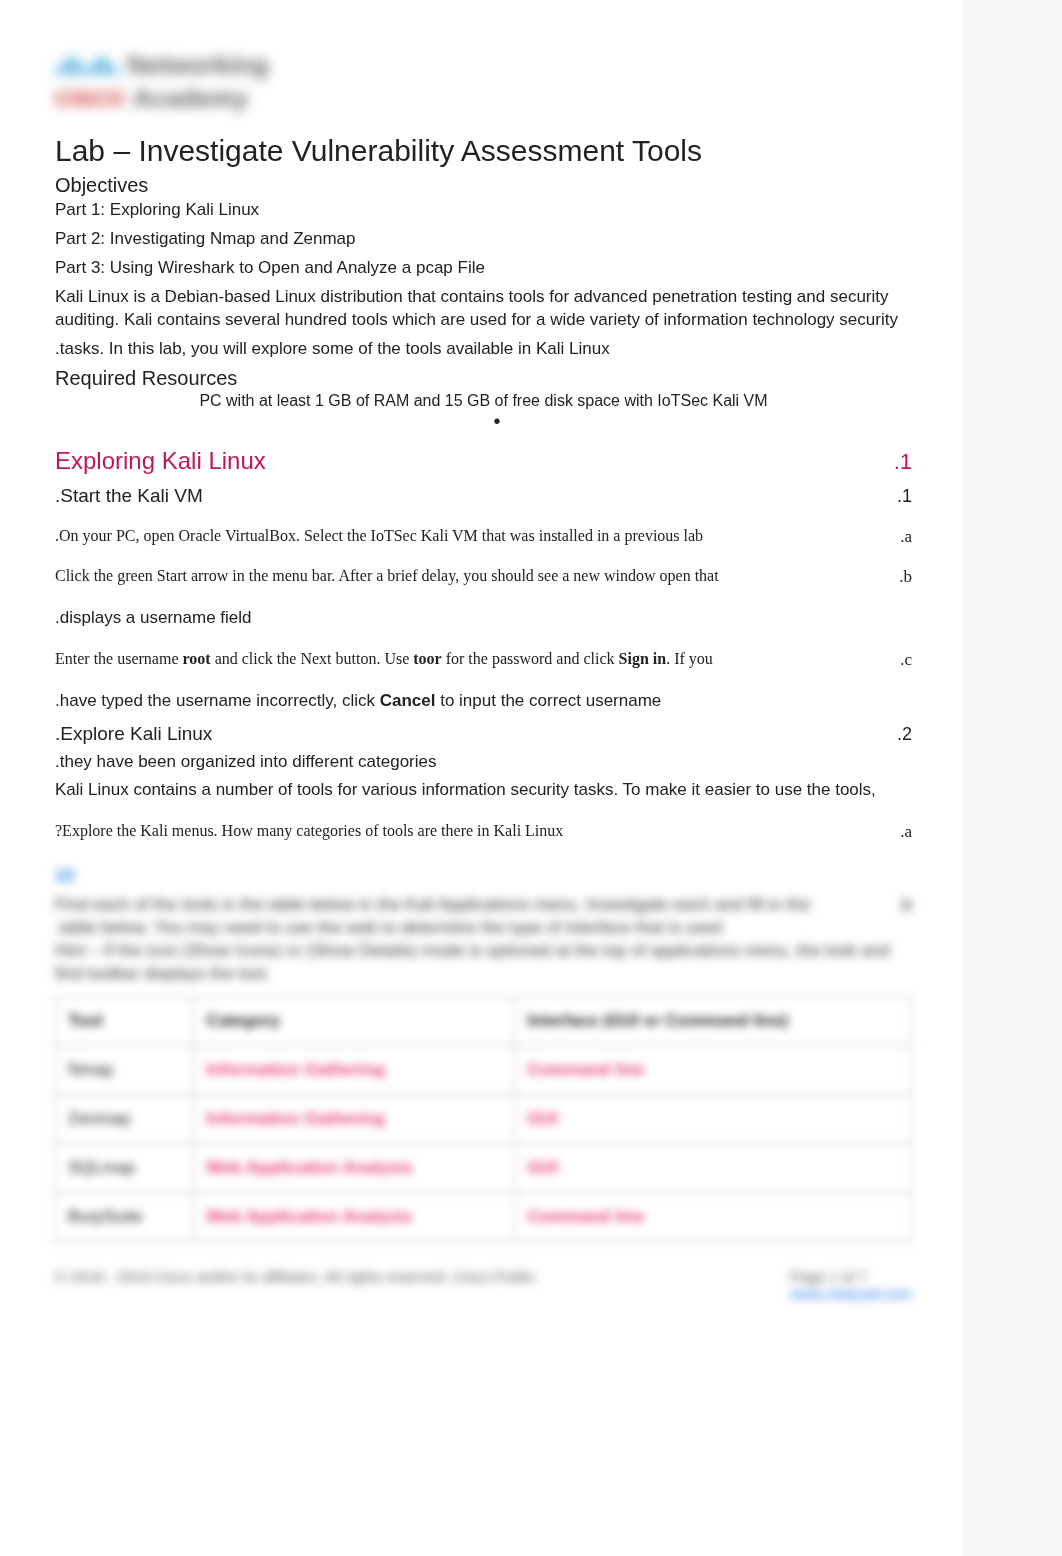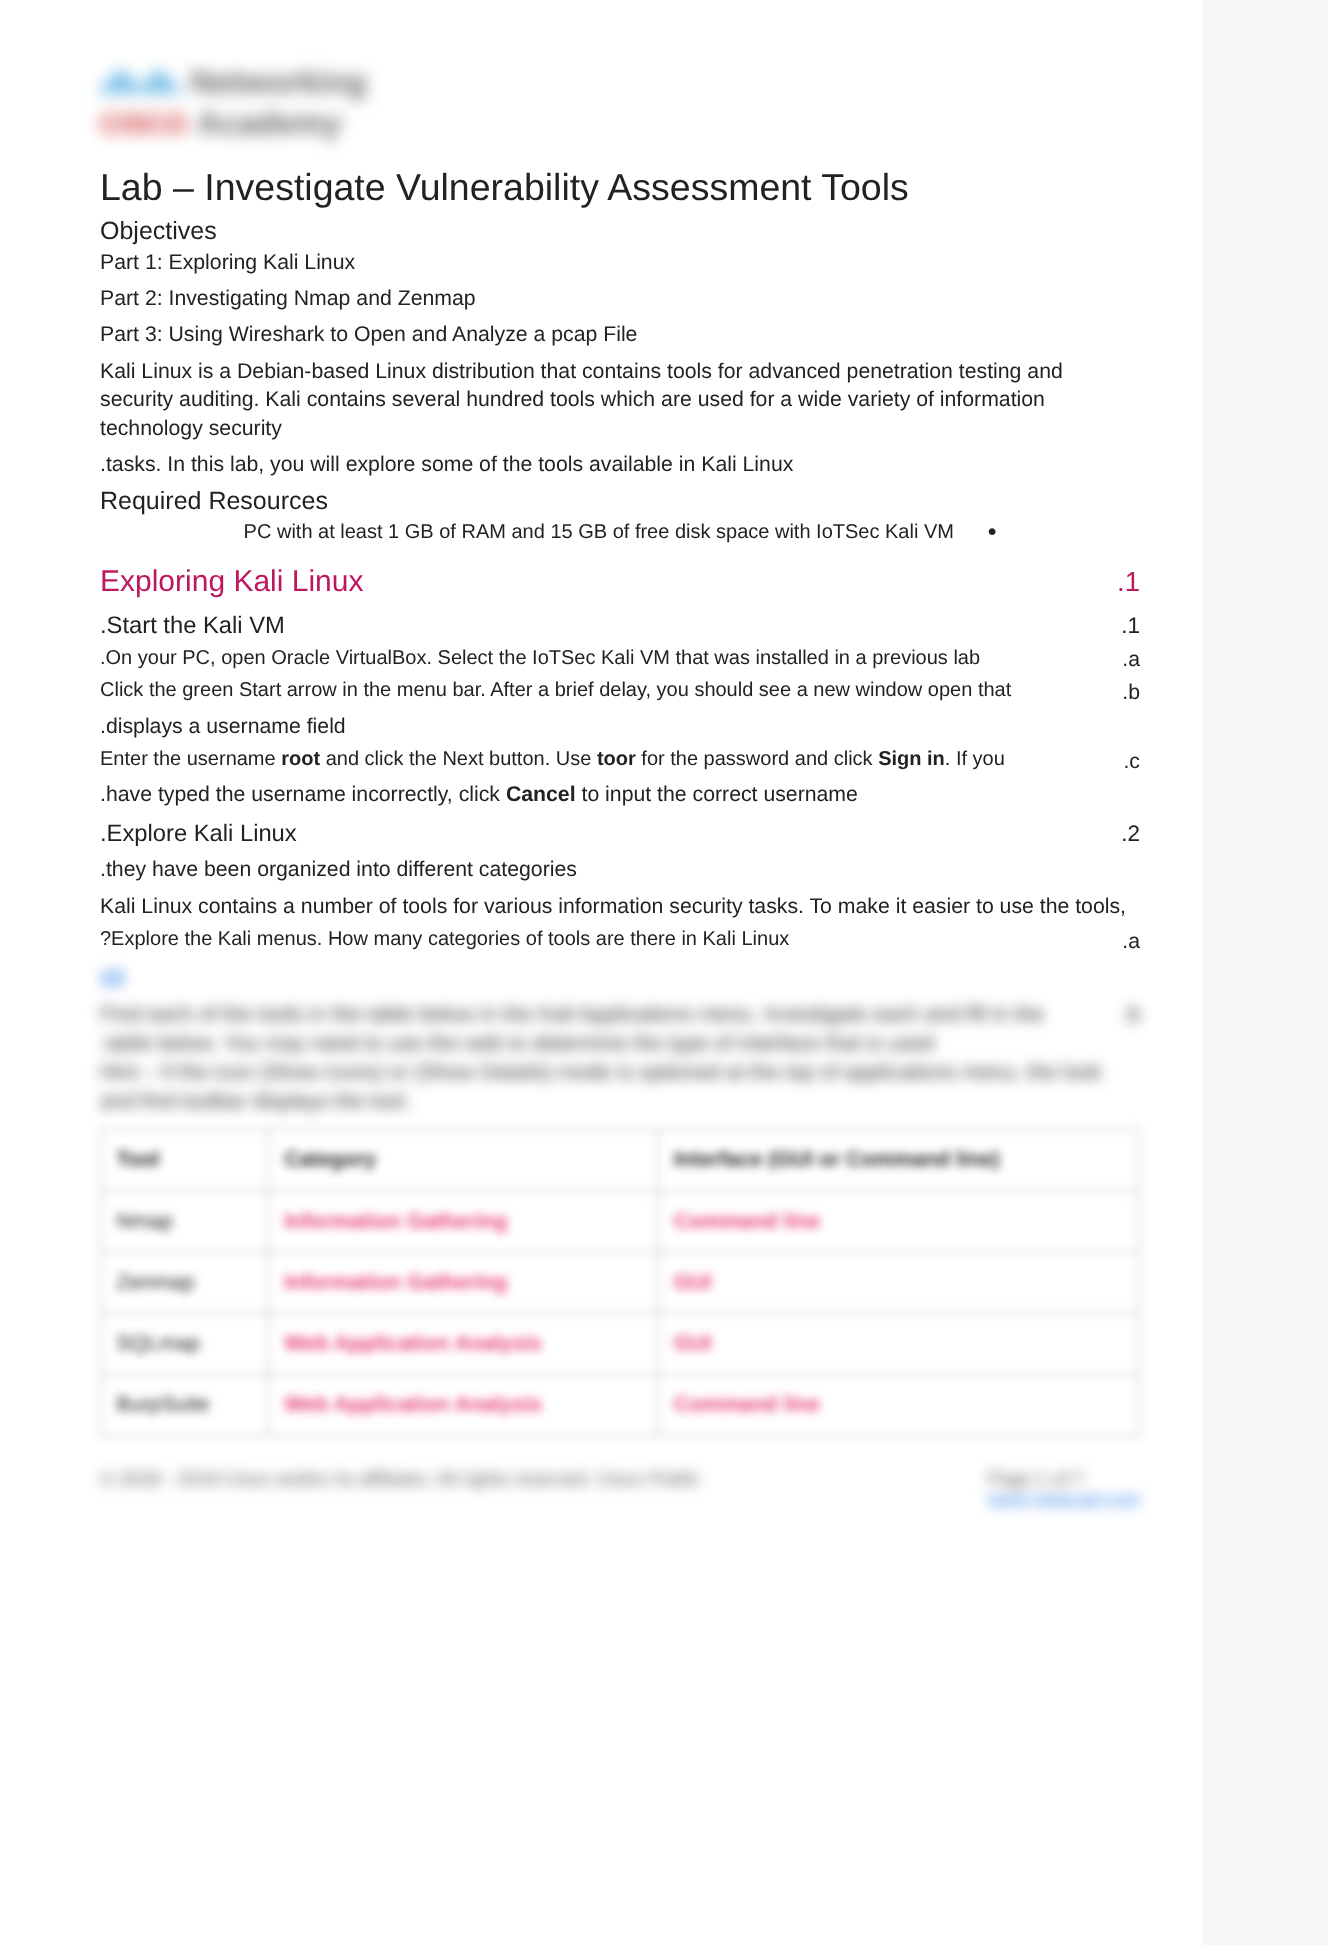--- a/index.html
+++ b/index.html
@@ -1,21 +1,21 @@
 <!DOCTYPE html>
 <html><head>
 <meta charset="utf-8">
 <style>
   * { box-sizing: border-box; margin: 0; padding: 0; }
   html, body { width: 1062px; background: #f7f7f8; font-family: Arial, Helvetica, sans-serif; color: #222; }
   .page {
     width: 962px;
     min-height: 1556px;
     background: #fff;
-    padding: 50px 50px 60px 80px;
+    padding: 50px 50px 60px 55px;
     position: relative;
   }
   .logo-block {
     display: inline-block;
     filter: blur(6px);
     margin-bottom: 10px;
   }
   .logo-row { display:flex; align-items:center; gap:8px; margin-bottom:2px;}
   .logo-bars {
     display: inline-flex; align-items: flex-end; gap:2px;
@@ -71,26 +71,27 @@
     align-items:baseline;
   }
   h3.sub .num { font-size: 18px; padding-left:6px;}
   .body-text, p, li { font-size: 17px; line-height: 1.35; color:#222; }
   p { margin-bottom: 6px; }
   .rtl-row {
     display:flex;
     justify-content:space-between;
     align-items:flex-start;
     gap:20px;
-    margin: 6px 0;
+    margin: 20px 0;
+    font-family: Liberation Serif, serif;
   }
   .rtl-row .txt { flex:1; }
   .rtl-row .marker { width:34px; text-align:right; font-size:17px; }
   .note-line { margin: 8px 0; }
-  .reqres-line { display:flex; justify-content:center; align-items:center; }
+  .reqres-line { display:flex; justify-content:center; align-items:center;flex-direction:column; }
   .reqres-line .bullet { width:34px; text-align:right; font-size:20px; }
 
   .blur-answer {
     filter: blur(5px);
     color: #1a73e8;
     font-weight: 600;
     font-size: 17px;
     display:inline-block;
     margin: 4px 0;
   }

